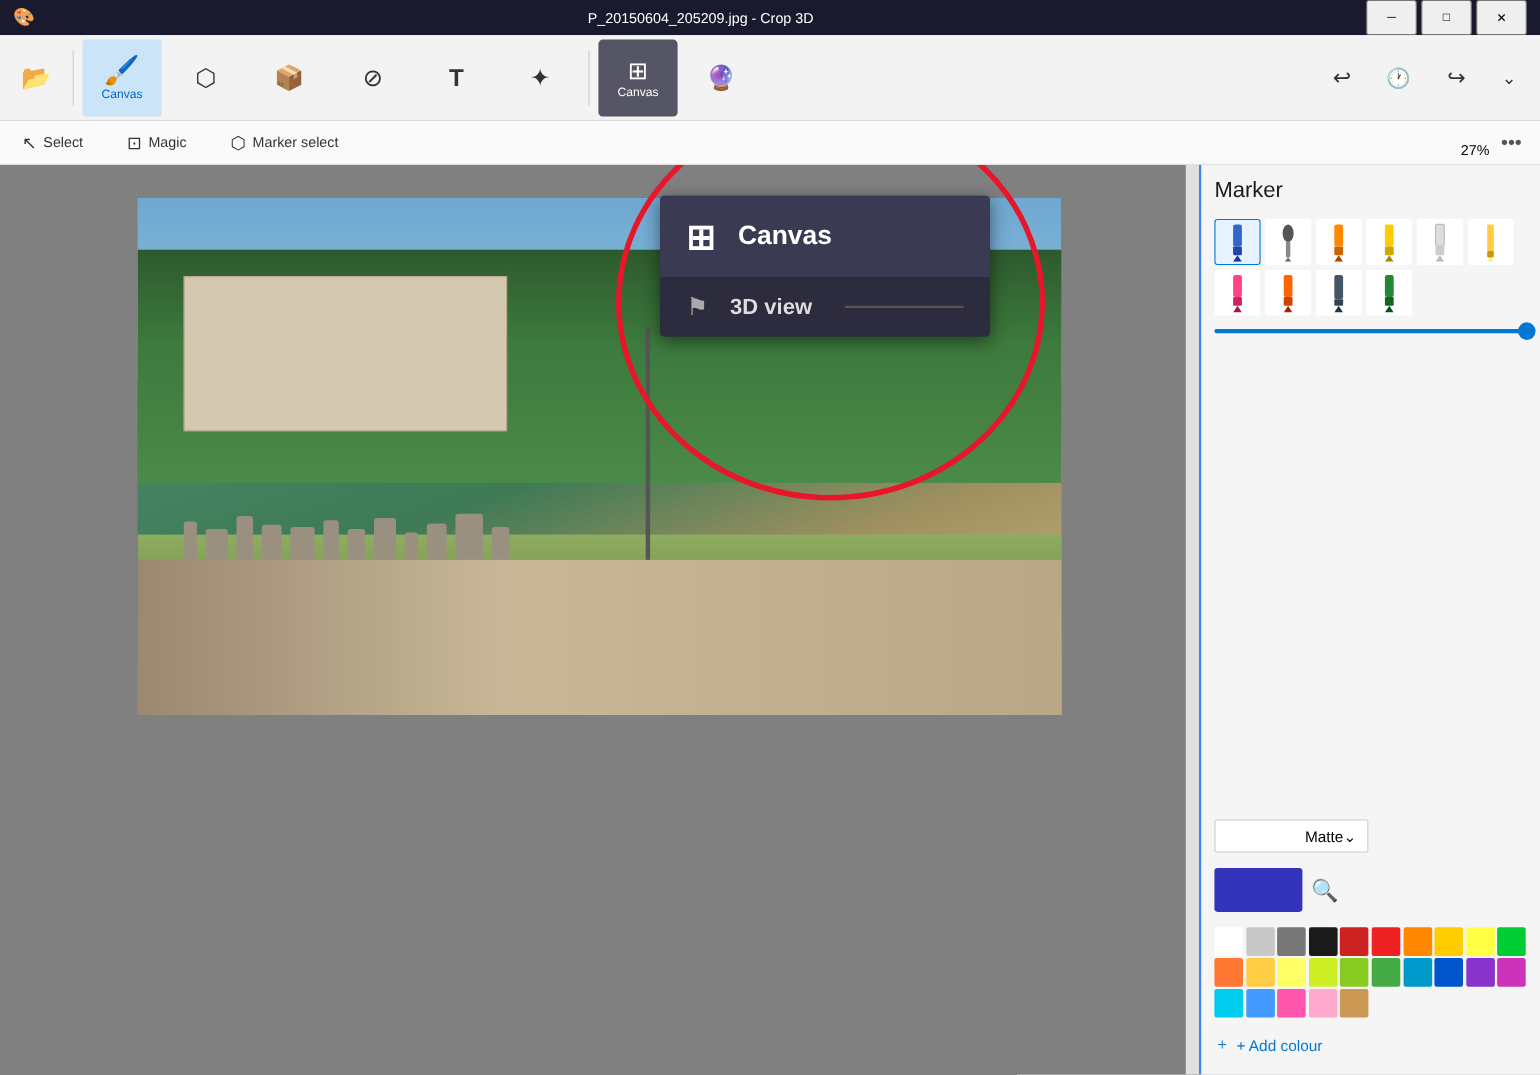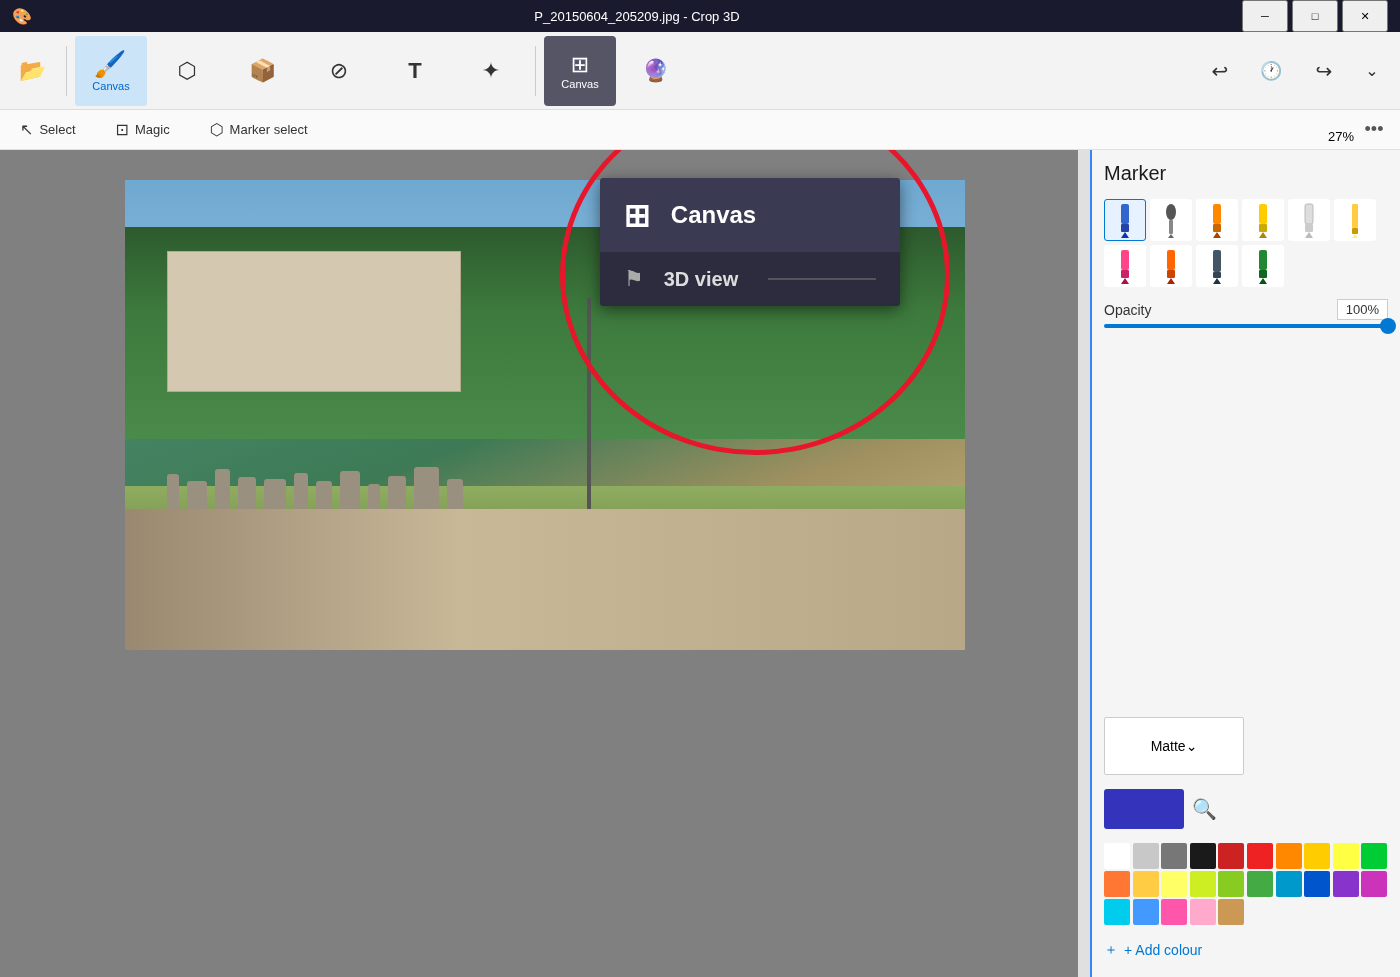--- a/index.html
+++ b/index.html
@@ -135,22 +135,22 @@
     .slider-label-row { display: flex; justify-content: space-between; align-items: center; margin-bottom: 4px; }
     .slider-label { font-size: 14px; color: #333; }
     .slider-value { font-size: 13px; color: #333; border: 1px solid #ccc; padding: 2px 8px; min-width: 50px; text-align: right; background: white; }
     .slider-track { width: 100%; height: 4px; background: #ddd; border-radius: 2px; position: relative; }
     .slider-fill { height: 100%; background: #0078d4; border-radius: 2px; }
     .slider-thumb { width: 16px; height: 16px; background: #0078d4; border-radius: 50%; position: absolute; top: -6px; cursor: pointer; }
 
     
     .matte-row { display: flex; align-items: center; justify-content: space-between; margin-bottom: 14px; }
     .matte-select {
-      display: flex; align-items: center; justify-content: center;
-      border: 1px solid #ccc; padding: 20px 10px; background: white; 
+      display: flex; align-items: center; justify-content: flex-end;
+      border: 1px solid #ccc; padding: 6px 10px; background: white; 
       min-width: 140px; cursor: pointer; font-size: 14px; border-radius: 2px;
     }
 
     
     .color-row { display: flex; align-items: center; gap: 8px; margin-bottom: 14px; }
     .color-preview { width: 80px; height: 40px; background: #3333bb; border-radius: 3px; }
     .eyedropper-btn { background: none; border: none; cursor: pointer; font-size: 20px; color: #555; }
 
     
     .color-palette { display: grid; grid-template-columns: repeat(10, 1fr); gap: 2px; margin-bottom: 10px; }
@@ -394,24 +394,20 @@
         <svg width="28" height="36" viewBox="0 0 28 36">
             <rect x="10" y="2" width="8" height="20" rx="2" fill="#228833"></rect>
             <rect x="10" y="22" width="8" height="8" rx="1" fill="#116622"></rect>
             <polygon points="14,30 10,36 18,36" fill="#005511"></polygon>
           </svg>
       </div>
     </div>
 
 
     <div class="slider-row">
-      <div class="slider-label-row">
-        <span class="slider-label">Opacity</span>
-        <span class="slider-value">100%</span>
-      </div>
       <div class="slider-track">
         <div class="slider-fill" style="width:100%;"></div>
         <div class="slider-thumb" style="left:calc(100% - 8px);"></div>
       </div>
     </div>
 
     <div style="flex:1;"></div>
 
     <div class="matte-row">
       <div class="matte-select">

